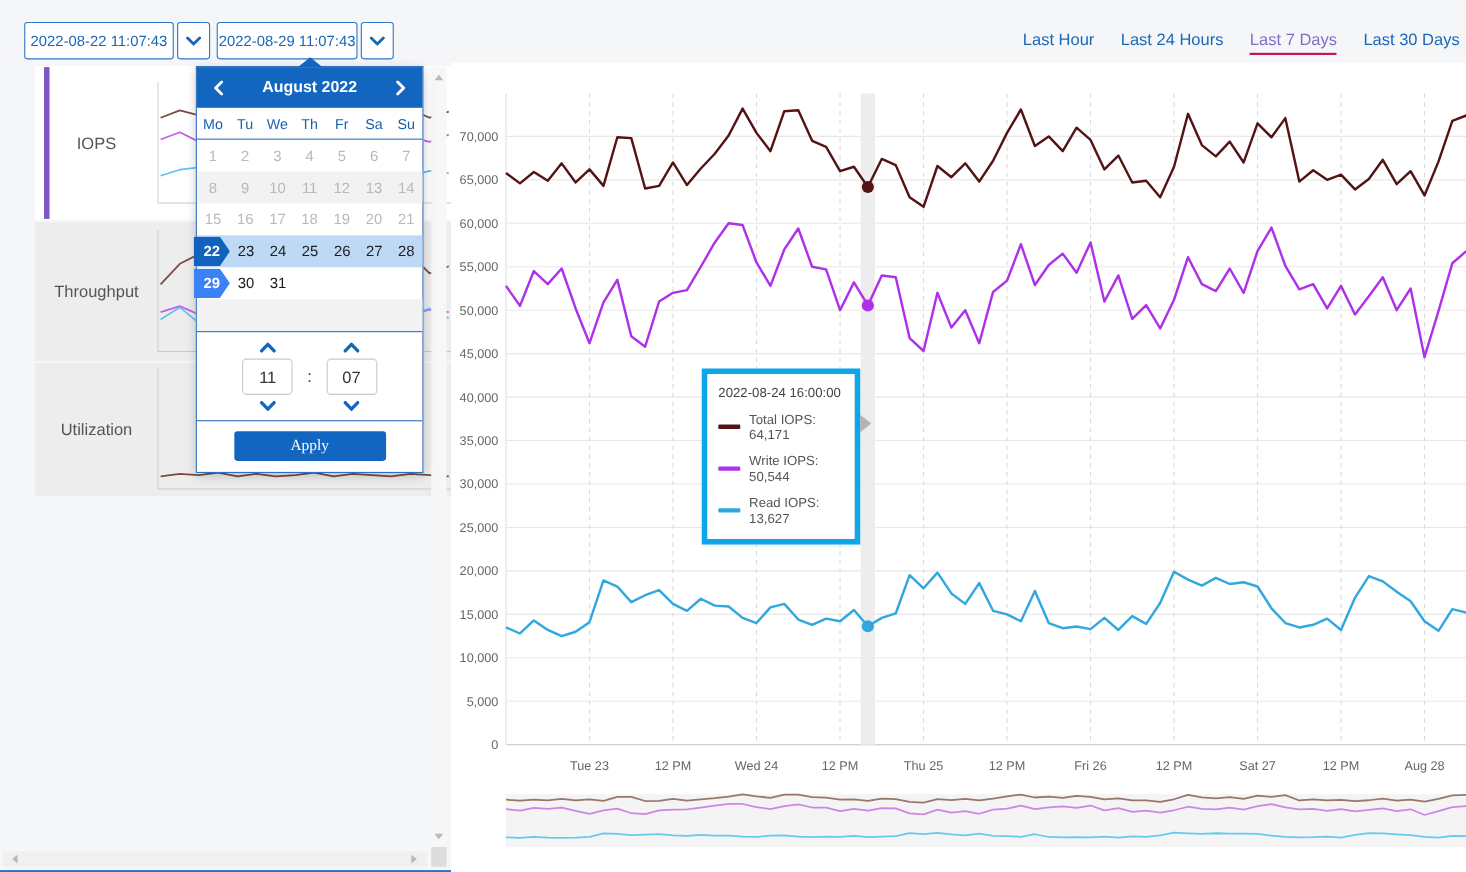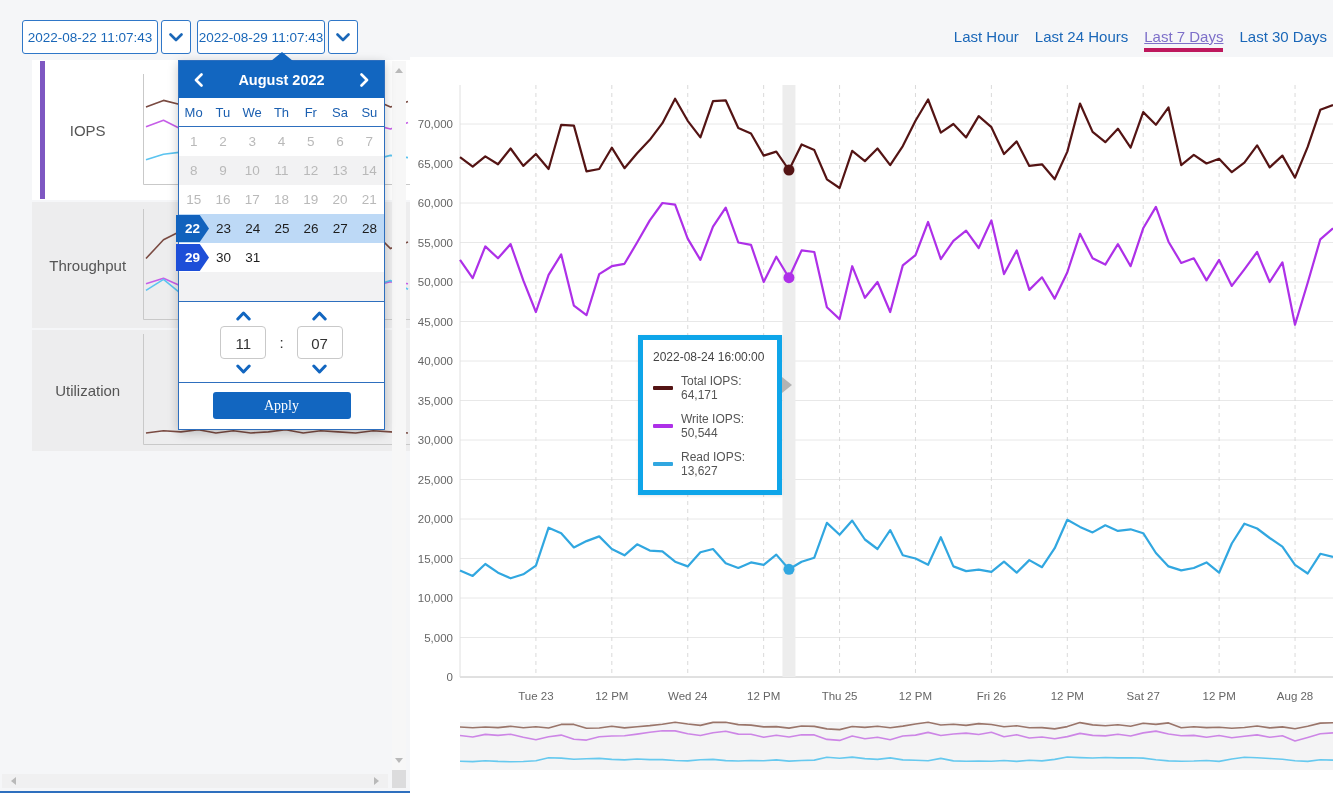--- a/index.html
+++ b/index.html
@@ -9,23 +9,23 @@
   
   .topbar { position:absolute; left:0; top:0; width:1333px; height:57px; background:#f5f6f8; }
   .dt-group { position:absolute; top:20px; display:flex; gap:3px; }
   #dt-start { left:22px; }
   #dt-end { left:197px; }
   .dt-input { width:136px; height:34px; border:1px solid #2f77c8; border-radius:3px; color:#1a67b8;
               font-size:13.5px; text-align:center; background:#fff; font-family:inherit; outline:none; }
   #dt-end .dt-input { width:128px; }
   .dt-btn { width:30px; height:34px; border:1px solid #2f77c8; border-radius:3px; background:#fff;
             display:flex; align-items:center; justify-content:center; cursor:pointer; }
-  .quick-links { position:absolute; right:6px; top:28px; display:flex; gap:16px; font-size:15px; color:#1a67b8; }
+  .quick-links { position:absolute; right:6px; top:28px; display:flex; gap:24px; font-size:15px; color:#1a67b8; }
   .quick-link { cursor:pointer; padding-bottom:3px; white-space:nowrap; }
-  .quick-link.active { color:#7d6fc9; border-bottom:4px solid #be185d;text-decoration:underline; }
+  .quick-link.active { color:#7d6fc9; border-bottom:2px solid #be185d; }
 
   
   .left-panel { position:absolute; left:0; top:57px; width:410px; height:736px; background:#f5f6f8;
                 border-bottom:2px solid #2e6fbe;padding-left:32px; }
   #metric-list { padding-top:3px; }
   .metric-item { position:relative; margin-bottom:2px; background:#ededee; display:flex; align-items:center; }
   .metric-item:nth-child(1){ height:140px; }
   .metric-item:nth-child(2){ height:126px; }
   .metric-item:nth-child(3){ height:121px; }
   .metric-item.selected { background:#fff; }
@@ -58,21 +58,21 @@
                   text-align:center; color:#1b5fb0; font-weight:400; font-size:13px; border-bottom:1px solid #2e6fbe; }
   .cal-week { display:grid; grid-template-columns:repeat(7,1fr); height:29px; align-items:center;
               text-align:center; font-size:13.5px; color:#1d1d1d; }
   .cal-week.stripe { background:#f2f2f3; }
   .cal-week.range { background:#bdd9f6; }
   .cal-day { cursor:pointer; }
   .cal-day.muted { color:#b9b9b9; cursor:default; }
   .cal-day.start, .cal-day.end { justify-self:start; width:33px; height:27px; line-height:27px; margin-left:-3px;
        color:#fff; font-weight:700; background:#1162bd;
        clip-path:polygon(0 0,72% 0,100% 50%,72% 100%,0 100%); }
-  .cal-day.end { background:#1d4ed8; }
+  .cal-day.end { background:#3b82f6; }
   .cal-time { border-top:1px solid #2e6fbe; padding:9px 0 8px; display:flex; justify-content:center;
               align-items:center; gap:13px; }
   .spinner { display:flex; flex-direction:column; align-items:center; gap:5px; }
   .spin-btn { background:none; border:none; cursor:pointer; display:flex; padding:0; }
   .spin-box { width:46px; height:33px; border:1px solid #c9c9c9; border-radius:4px; text-align:center;
               line-height:33px; font-size:15px; color:#333; background:#fff; }
   .colon { font-size:15px; color:#333; }
   .cal-apply { border-top:1px solid #2e6fbe; padding:9px 0 10px; display:flex; justify-content:center; }
   .apply-btn { width:138px; height:27px; background:#1266c0; color:#fff; border:none; border-radius:3px;
                font-size:14px; font-family:Liberation Serif, serif; cursor:pointer; }

